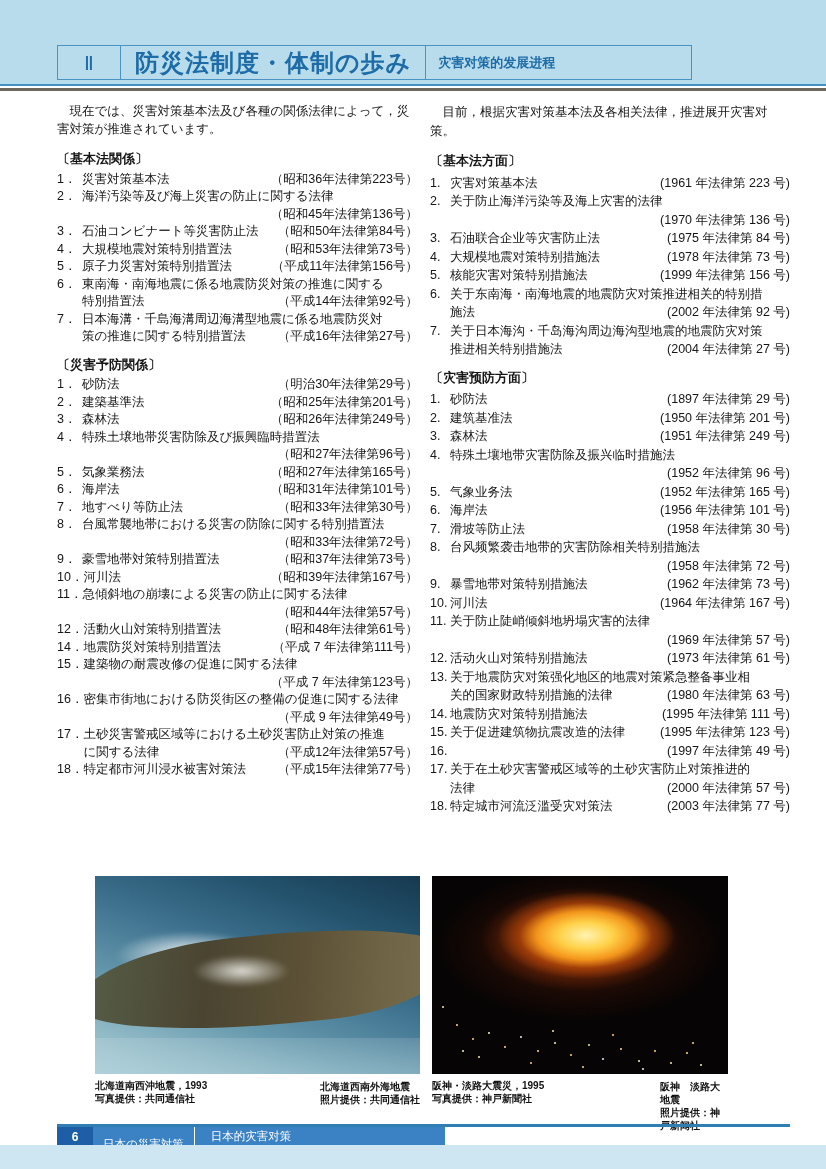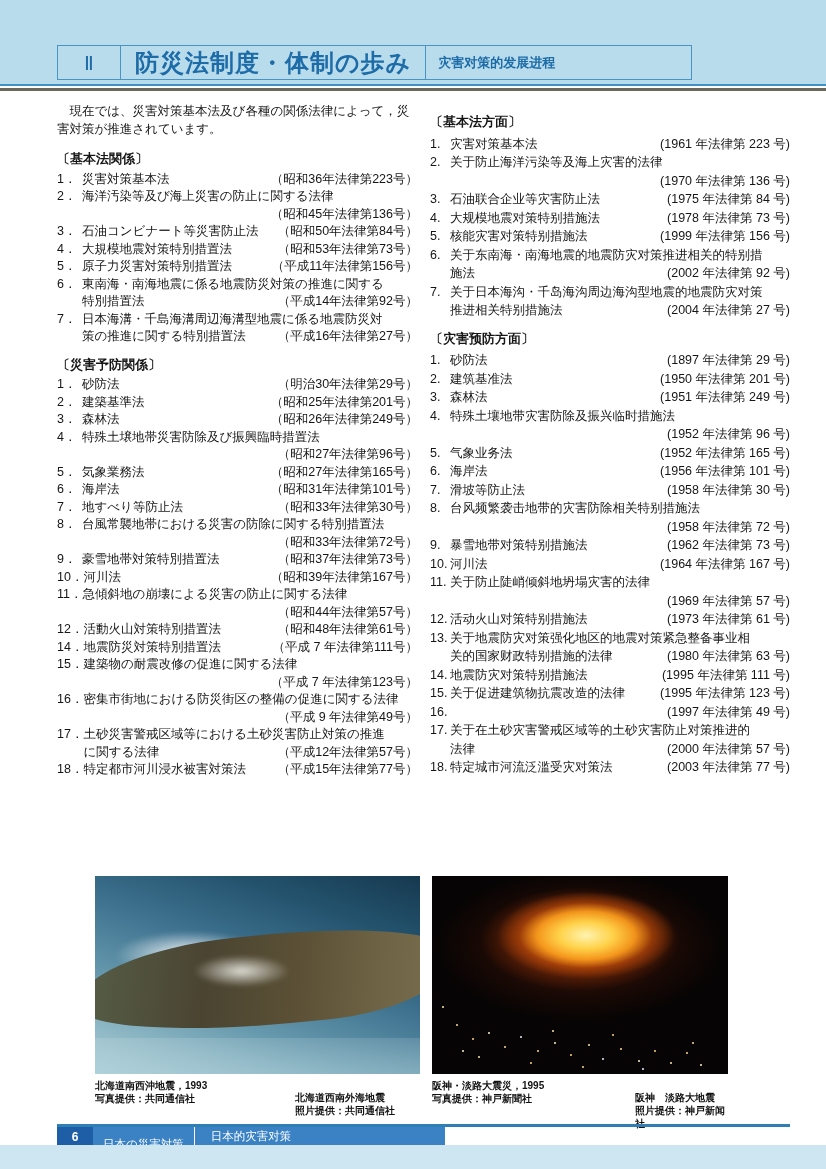--- a/index.html
+++ b/index.html
@@ -47,21 +47,21 @@
      radial-gradient(ellipse 70% 55% at 50% 35%,rgba(120,35,8,.5) 0%,rgba(30,8,2,0) 70%),
      #060404;}
   .lights{position:absolute;left:10px;top:130px;width:2px;height:2px;background:#ffe9a8;border-radius:50%;
     box-shadow:14px 18px 0 #ffd98a, 30px 32px 0 #ffcf6f, 46px 26px 0 #fff3c4, 62px 40px 0 #ffd98a,
       78px 30px 0 #e8f0ff, 95px 44px 0 #ffd98a, 112px 36px 0 #fff3c4, 128px 48px 0 #ffcf6f,
       146px 38px 0 #ffe9a8, 160px 52px 0 #e8f0ff, 178px 42px 0 #ffd98a, 196px 54px 0 #fff3c4,
       212px 44px 0 #ffcf6f, 228px 56px 0 #ffe9a8, 244px 46px 0 #ffd98a, 258px 58px 0 #fff3c4,
       36px 50px 0 #ffe9a8, 88px 56px 0 #ffcf6f, 140px 60px 0 #ffd98a, 200px 62px 0 #e8f0ff,
       20px 44px 0 #fff3c4, 250px 36px 0 #ffd98a, 170px 28px 0 #ffcf6f, 110px 24px 0 #ffe9a8;}
   .figcaption{position:relative;margin-top:5px;height:30px;font-size:10px;font-weight:700;line-height:13px;color:#111;}
-  .cap-cn{position:absolute;top:12px;}
+  .cap-cn{position:absolute;top:1px;margin-left:25px;}
   .fig-left .cap-cn{left:200px;}
   .fig-right .cap-cn{left:203px;}
 
   
   .footer-rule{position:absolute;left:57px;top:1124px;width:733px;height:3px;background:#2f7fb5;}
   .footer-bar{position:absolute;left:57px;top:1127px;width:388px;height:19px;display:flex;align-items:stretch;}
   .page-box{width:36px;background:#1e5ea6;color:#fff;display:flex;align-items:center;justify-content:center;font-size:12px;font-weight:700;}
   .bar-rest{flex:1;background:#3b82c4;display:flex;align-items:center;color:#fff;font-size:11.5px;}
   .bar-jp{padding:0 10px;margin-top:16px;}
   .bar-div{width:1px;height:100%;background:#ffffff;}
@@ -389,20 +389,21 @@
                 <span class="t">特定都市河川浸水被害対策法</span>
                 <span class="r">（平成15年法律第77号）</span>
               </span>
 
             </span>
           </div>
         </div>
     </div>
 
     <div class="col col-cn">
+      <p class="intro">目前，根据灾害对策基本法及各相关法律，推进展开灾害对策。</p>
       <div class="list-heading">〔基本法方面〕</div>
       <div class="law-list">
 
           <div class="item">
             <span class="num">1.</span>
             <span class="ibody">
               <span class="row">
                 <span class="t">灾害对策基本法</span>
                 <span class="r">(1961 年法律第 223 号)</span>
               </span>

